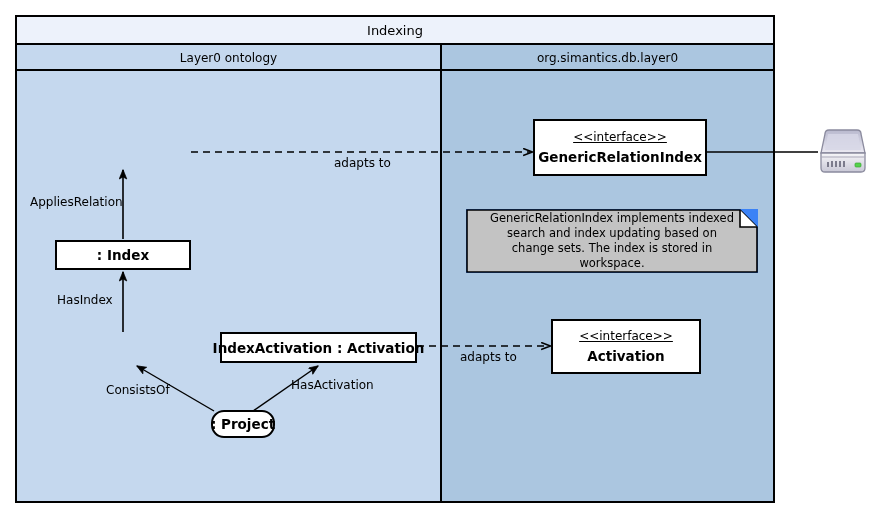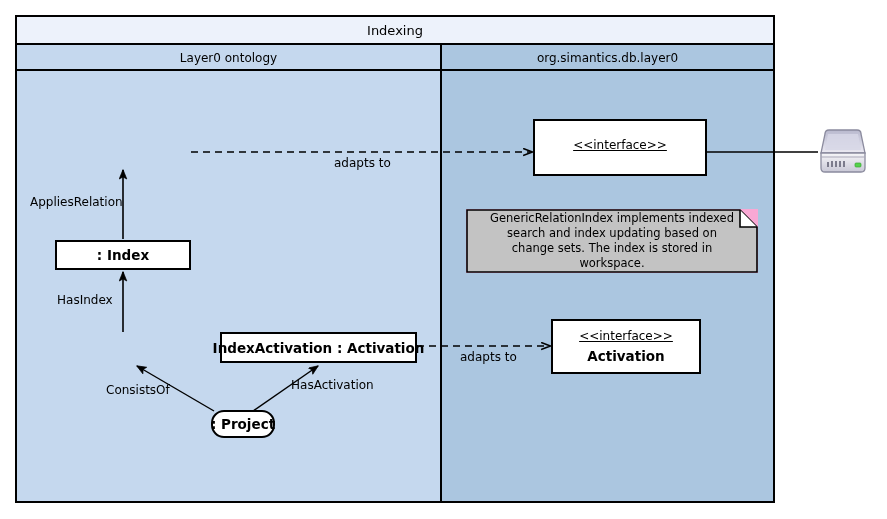--- a/index.html
+++ b/index.html
@@ -102,21 +102,21 @@
     font-weight: normal;
     font-size: 12px;
     white-space: nowrap;
     margin-bottom: 5px;
     text-decoration: underline;
   }
 
   
   .note {
     position: absolute;
-    background: #f9a8d4;
+    background: #3b82f6;
     color: #000000;
     font-size: 11.5px;
     line-height: 15px;
     text-align: center;
     box-sizing: border-box;
     z-index: 6;
     display: flex;
     align-items: center;
     justify-content: center;
     padding: 4px 24px;
@@ -201,20 +201,21 @@
   <div class="node" style="left:220px; top:332px; width:197px; height:31px;">
     <span class="name">IndexActivation : Activation</span>
   </div>
 
   <div class="node" style="left:211px; top:410px; width:64px; height:28px;border-radius:13px;">
     <span class="name">: Project</span>
   </div>
 
   <div class="node" style="left:533px; top:119px; width:174px; height:57px;">
     <span class="stereotype">&lt;&lt;interface&gt;&gt;</span>
+    <span class="name">GenericRelationIndex</span>
   </div>
 
   <div class="node" style="left:551px; top:319px; width:150px; height:55px;">
     <span class="stereotype">&lt;&lt;interface&gt;&gt;</span>
     <span class="name">Activation</span>
   </div>
 
   <div class="note" style="left:466px; top:209px; width:292px; height:64px;">
     <svg width="292" height="64" viewBox="0 0 292 64" style="position:absolute;left:0;top:0;">
       <path d="M1,1 L274,1 L291,18 L291,63 L1,63 Z" fill="#c3c3c3" stroke="#000000" stroke-width="1.6"></path>

